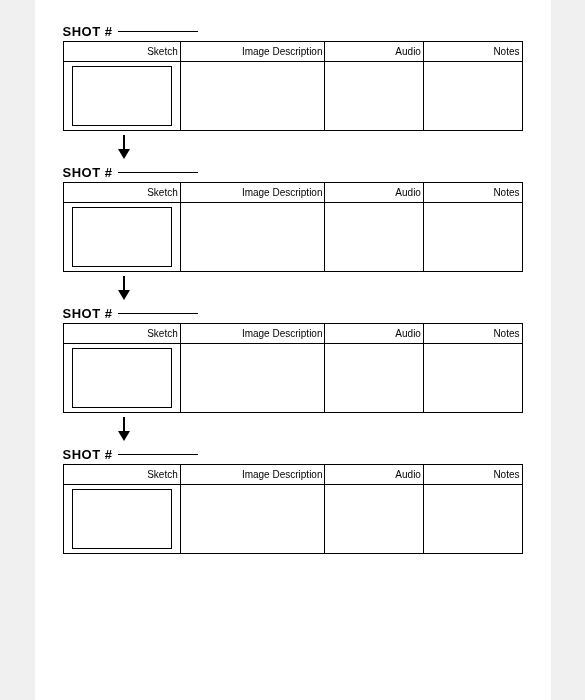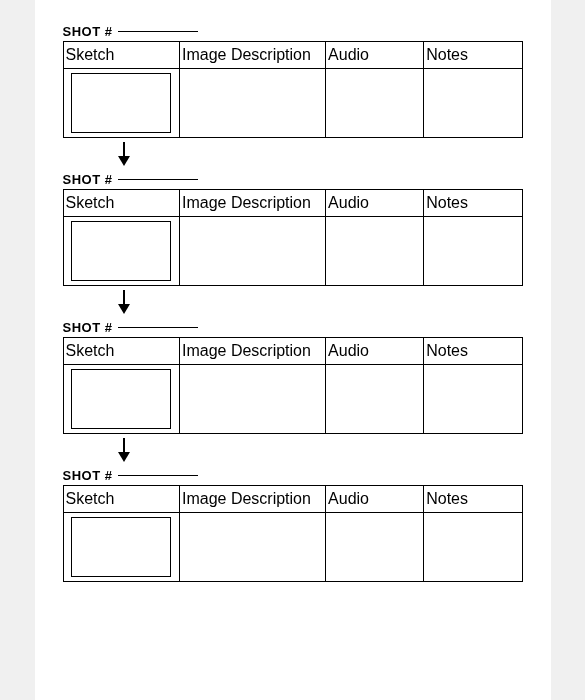--- a/index.html
+++ b/index.html
@@ -56,23 +56,23 @@
     }
 
     .shot-table {
       width: 100%;
       border-collapse: collapse;
       border: 1.5px solid #000;
     }
 
     .shot-table th {
       border: 1px solid #000;
-      font-size: 16px;
+      font-size: 10px;
       font-weight: normal;
-      text-align: left;
+      text-align: right;
       padding: 4px 2px;
       background: #fff;
       color: #000;
     }
 
     .shot-table td {
       border: 1px solid #000;
       vertical-align: top;
       padding: 0;
     }

